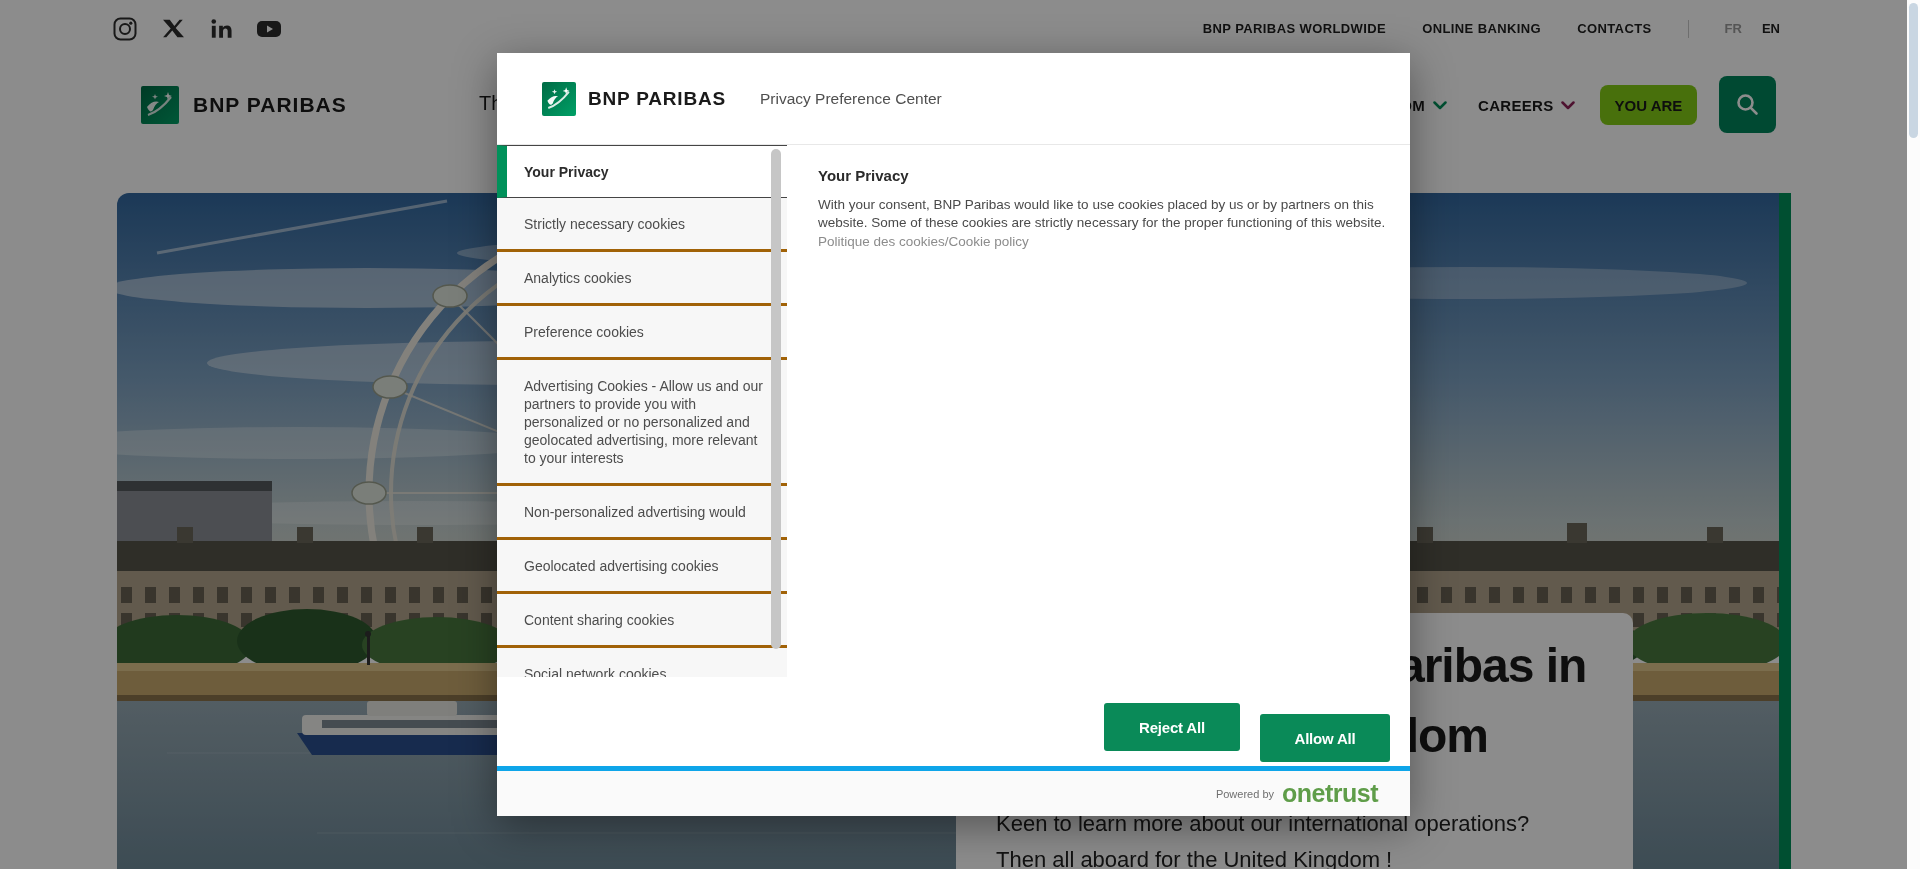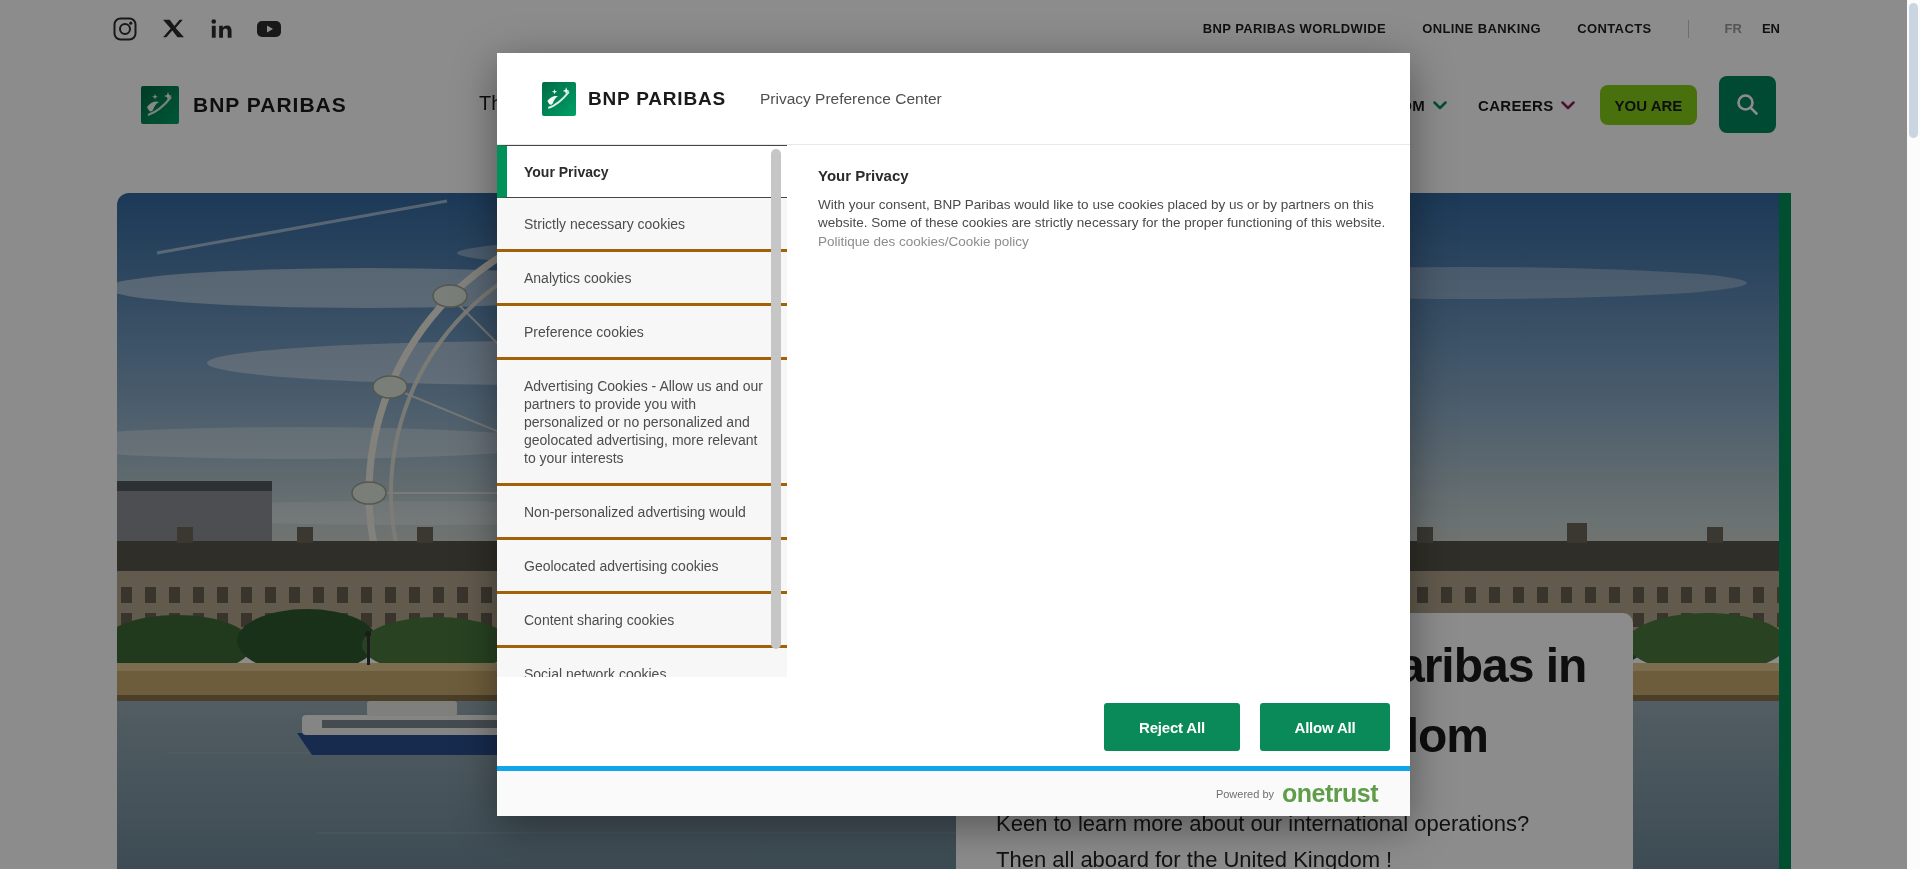--- a/index.html
+++ b/index.html
@@ -71,21 +71,21 @@
   .content { flex:1; padding:22px 10px 0 31px; background:#fff; }
   .content-heading { font-size:15px; font-weight:700; color:#2b2b2b; margin-bottom:12px; }
   .content-body { width:582px; font-size:13.5px; line-height:17.5px; color:#4a4a4a; }
   .content-link { display:inline-block; margin-top:2px; font-size:13.5px; line-height:17.5px; color:#8c8c8c; cursor:pointer; }
   .actions { position:absolute; left:0; top:624px; width:100%; height:89px; background:#fff; }
   .btn { position:absolute; top:26px; height:48px; background:#0a8a58; color:#fff; border:none;
          border-radius:3px; font-family:"Liberation Sans",sans-serif; font-size:15px; font-weight:700;
          letter-spacing:-.2px; cursor:pointer; }
   .btn-confirm { left:21px; width:200px; }
   .btn-reject { left:607px; width:136px; }
-  .btn-allow { left:763px; width:130px; }
+  .btn-allow { left:763px; width:130px;margin-top:11px; }
   .modal-footer { position:absolute; left:0; top:713px; width:100%; height:50px; background:#fafafa;
                   border-top:5px solid #0ea5e9; display:flex; align-items:center; justify-content:flex-end;
                   padding-right:32px; }
   .powered-by { font-size:11px; color:#6f6f6f; margin-right:8px; }
   .onetrust-word { font-size:25px; font-weight:600; color:#5f9d49; letter-spacing:-.5px; }
 </style>
 </head>
 <body>
 
 <div class="page">

